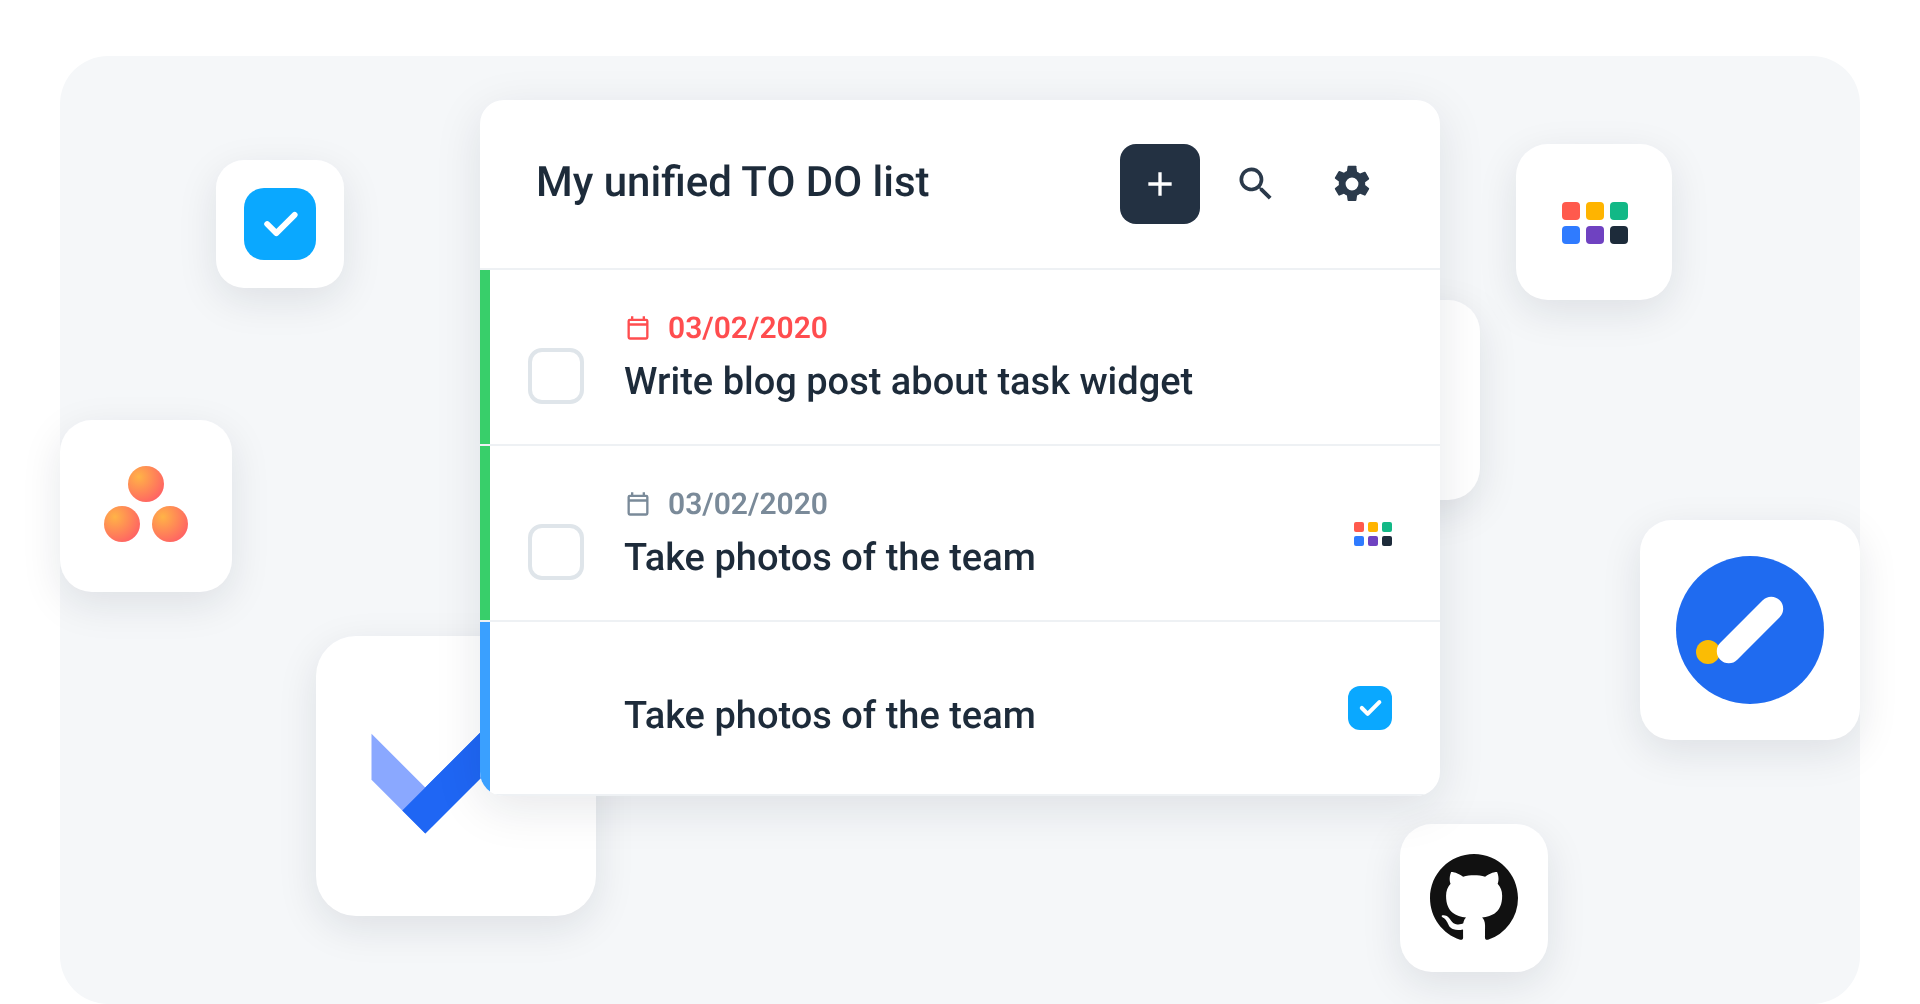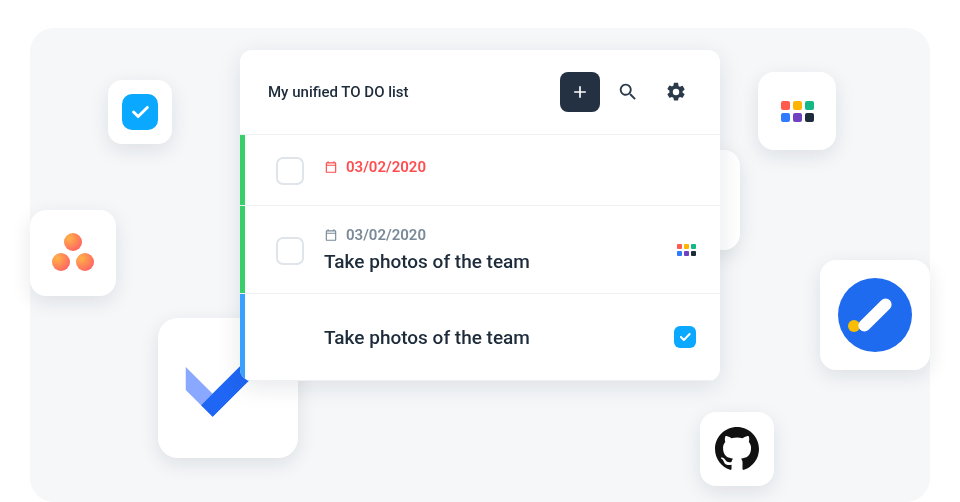--- a/index.html
+++ b/index.html
@@ -1,27 +1,27 @@
 <!DOCTYPE html>
 <html><head>
 <meta charset="utf-8">
 <style>
   *{box-sizing:border-box;margin:0;padding:0}
   html,body{width:960px;height:502px;overflow:hidden}
   body{font-family:-apple-system,BlinkMacSystemFont,"Segoe UI",Roboto,Helvetica,Arial,sans-serif;background:#fff;position:relative}
   .bg{position:absolute;left:30px;top:28px;right:30px;bottom:0;background:#f5f7f9;border-radius:24px}
   .card{position:absolute;left:240px;top:50px;width:480px;background:#fff;border-radius:12px;box-shadow:0 6px 24px rgba(20,30,50,.1);overflow:hidden}
   .header{display:flex;align-items:center;padding:22px 24px 22px 28px;border-bottom:1px solid #eef1f4}
-  .title{flex:1;font-size:15px;font-weight:500;color:#1d2b3a}
+  .title{flex:1;font-size:21px;font-weight:500;color:#1d2b3a}
   .btn{width:40px;height:40px;border-radius:8px;display:flex;align-items:center;justify-content:center;margin-left:8px;cursor:pointer}
   .btn.add{background:#233142}
   .btn svg{width:20px;height:20px}
   .btn.icon svg{width:22px;height:22px;fill:#2b3a4b}
   .list{position:relative}
-  .row{position:relative;display:flex;align-items:center;padding:20px 24px 20px 36px;border-bottom:1px solid #eef1f4}
+  .row{position:relative;display:flex;align-items:flex-end;padding:20px 24px 20px 24px;border-bottom:1px solid #eef1f4}
   .bar{position:absolute;left:0;top:0;bottom:0;width:5px}
   .cb{width:28px;height:28px;border:2px solid #dfe5ea;border-radius:7px;margin-right:20px;flex-shrink:0;margin-top:2px;cursor:pointer;background:#fff}
   .content{flex:1}
   .meta{display:flex;align-items:center;gap:8px;margin-bottom:6px}
   .cal{width:14px;height:14px}
   .date{font-size:15px;font-weight:600}
   .date.red{color:#ff4d4f}
   .date.gray{color:#7a8a99}
   .task{font-size:19px;color:#1d2b3a;font-weight:500}
   .badge{margin-left:auto;align-self:center;display:flex;align-items:center;justify-content:center}
@@ -132,20 +132,21 @@
     <div class="row">
       <div class="bar" style="background:#38cf6a"></div>
       <div class="cb"></div>
       <div class="content">
         <div class="meta">
           <svg class="cal" viewBox="0 0 24 24">
               <path fill="#ff4d4f" d="M19 4h-1V2h-2v2H8V2H6v2H5a2 2 0 00-2 2v14a2 2 0 002 2h14a2 2 0 002-2V6a2 2 0 00-2-2zm0 16H5V10h14v10zM5 8V6h14v2H5z"></path>
             </svg>
           <span class="date red">03/02/2020</span>
         </div>
+        <div class="task">Write blog post about task widget</div>
       </div>
     </div>
 
     <div class="row">
       <div class="bar" style="background:#38cf6a"></div>
       <div class="cb"></div>
       <div class="content">
         <div class="meta">
           <svg class="cal" viewBox="0 0 24 24">
               <path fill="#7a8a99" d="M19 4h-1V2h-2v2H8V2H6v2H5a2 2 0 00-2 2v14a2 2 0 002 2h14a2 2 0 002-2V6a2 2 0 00-2-2zm0 16H5V10h14v10zM5 8V6h14v2H5z"></path>

